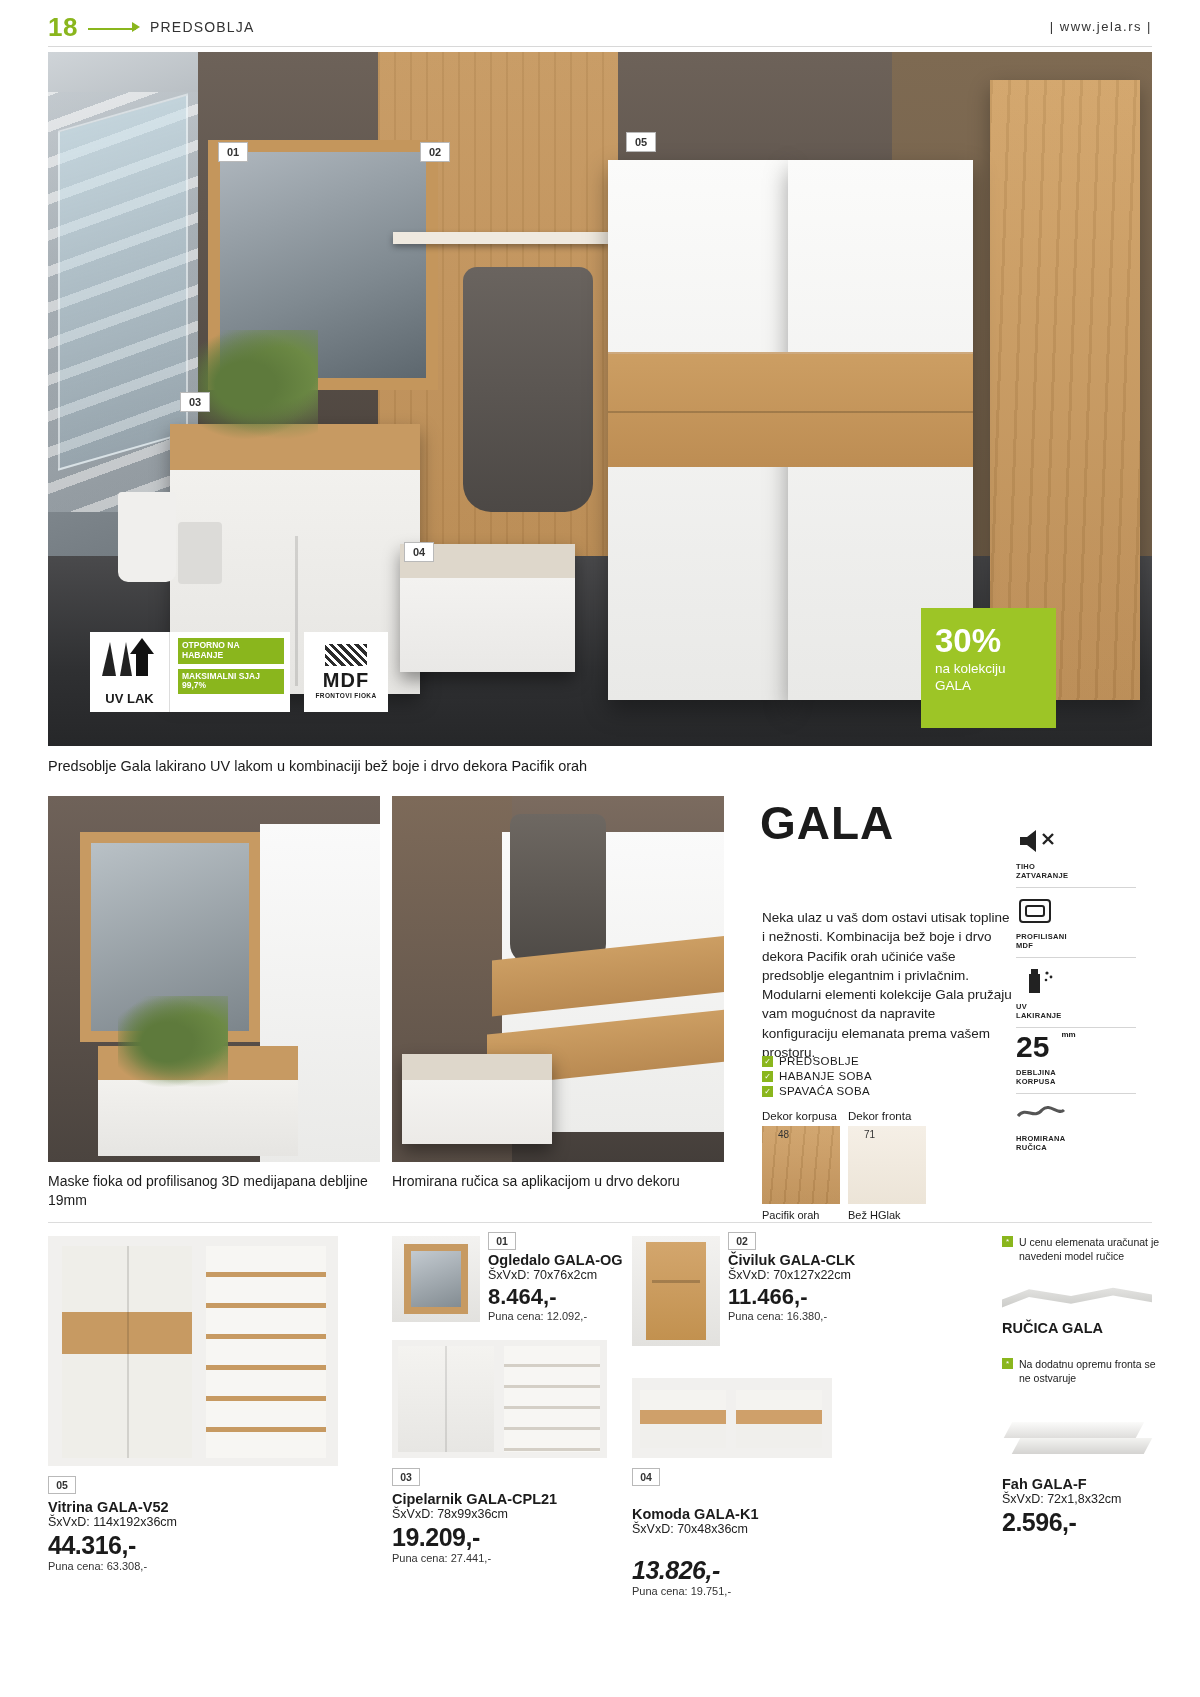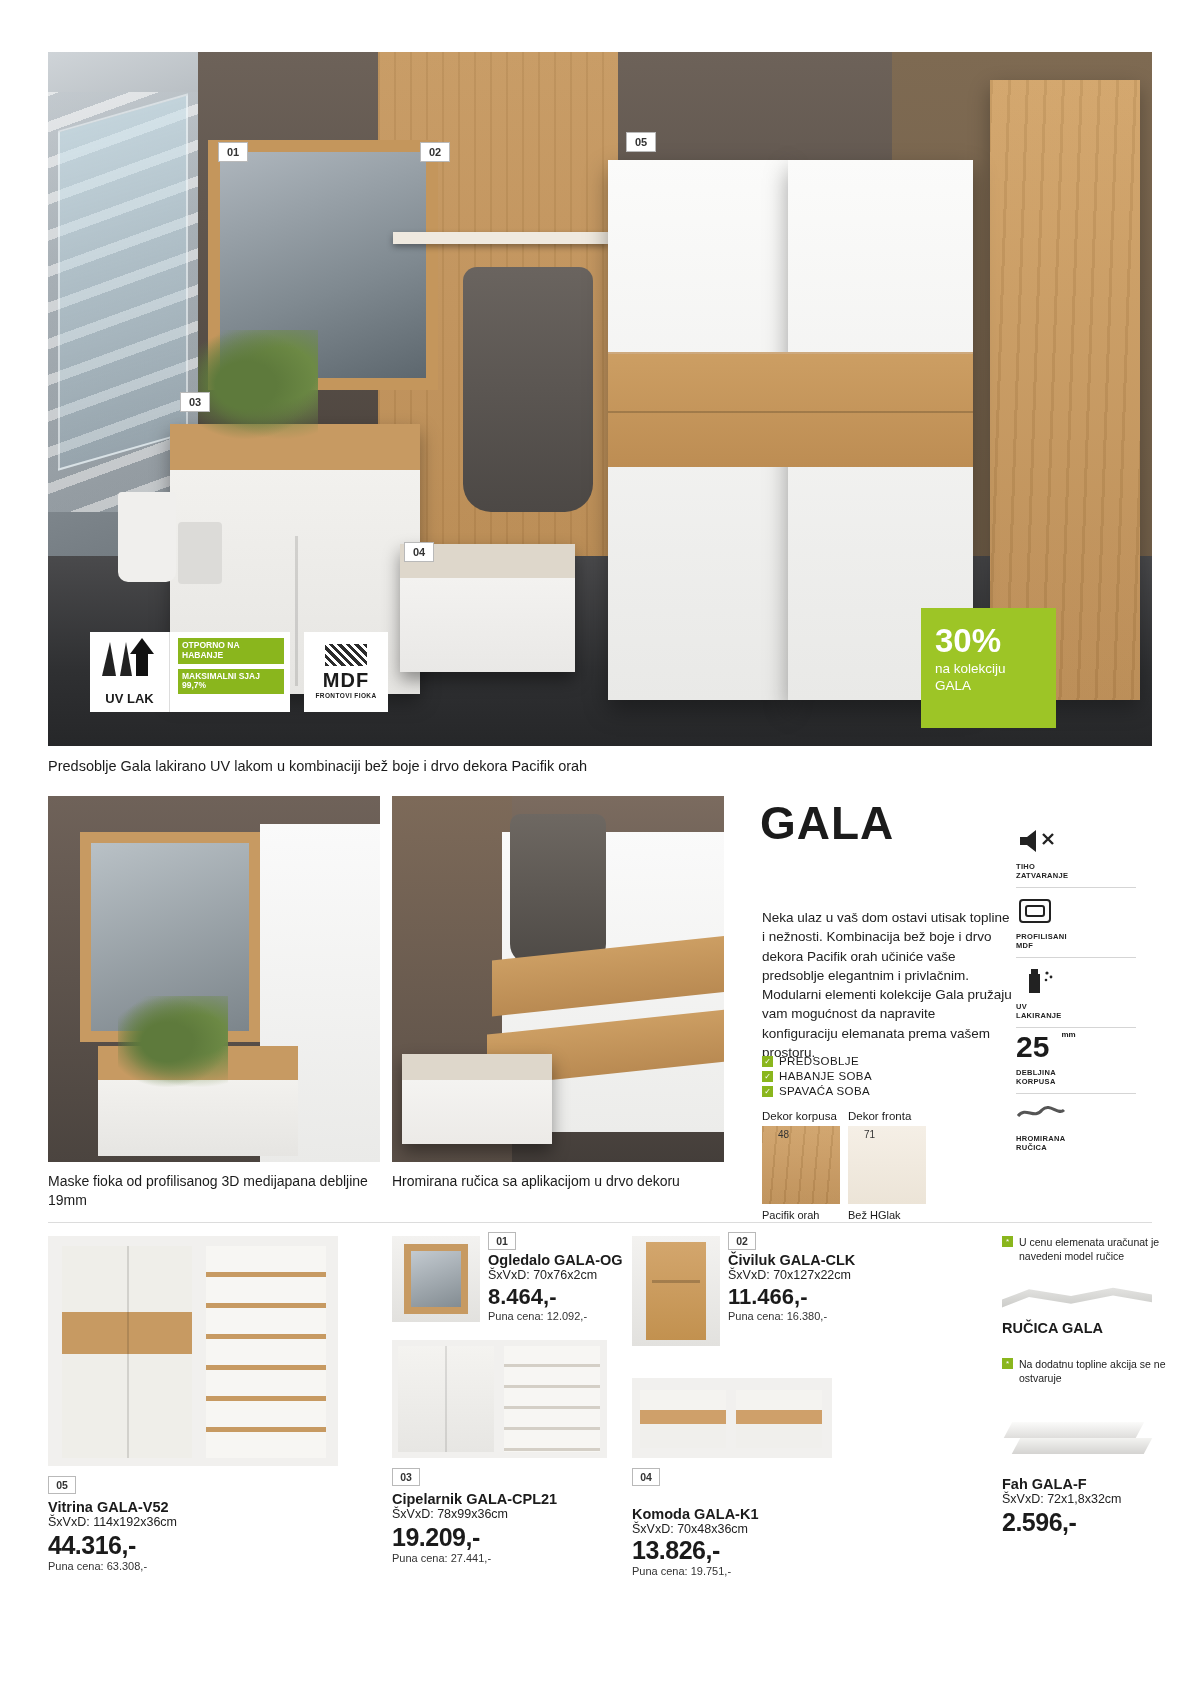--- a/index.html
+++ b/index.html
@@ -219,20 +219,28 @@
   .fah-img .s1{ position:absolute; left:6px; top:22px; width:132px; height:16px; background:linear-gradient(180deg,#fbfbfa,#dedddb); transform:skewX(-28deg);}
   .fah-img .s2{ position:absolute; left:14px; top:38px; width:132px; height:16px; background:linear-gradient(180deg,#f3f3f1,#d4d3d1); transform:skewX(-28deg);}
 
   .mini{ background:linear-gradient(180deg,#f3f2f0,#e2e1de); }
 </style>
 </head>
 <body>
 
 <div class="page">
 
+  <div class="header">
+    <div class="pg-num">18</div>
+    <div class="hdr-rule"></div>
+    <div class="hdr-arrow"></div>
+    <div class="hdr-cat">PREDSOBLJA</div>
+    <div class="hdr-site">| www.jela.rs |</div>
+    <div class="hdr-line"></div>
+  </div>
 
   <div class="hero">
     <div class="wallR"></div>
     <div class="stairs"></div>
     <div class="glassrail"></div>
     <div class="woodwall"></div>
     <div class="floor"></div>
     <div class="cornerwd"></div>
 
     <div class="mirror"></div>
@@ -441,34 +449,34 @@
   </div>
 
   <div class="prod" style="left:632px; top:1378px; width:240px;">
     <div class="tile" style="width:200px;height:80px;position:relative;overflow:hidden;">
       <div style="position:absolute;left:8px;top:12px;width:86px;height:58px;background:linear-gradient(180deg,#f4f3f0 0 20px,#cfa06a 20px 34px,#f0efec 34px 100%);"></div>
       <div style="position:absolute;left:104px;top:12px;width:86px;height:58px;background:linear-gradient(180deg,#f4f3f0 0 20px,#cfa06a 20px 34px,#f0efec 34px 100%);"></div>
     </div>
     <div class="num-badge" style="position:relative;margin-top:10px;">04</div>
     <div class="p-title" style="margin-top:20px;">Komoda GALA-K1</div>
     <div class="p-dim">ŠxVxD: 70x48x36cm</div>
-    <div class="p-price" style="margin-top:0;">13.826,-</div>
+    <div class="p-price" style="margin-top:20px;font-style:italic;">13.826,-</div>
     <div class="p-old">Puna cena: 19.751,-</div>
   </div>
 
   <div class="note" style="left:1002px; top:1236px;">
     <div class="bx">*</div>
     <div class="tx">U cenu elemenata uračunat je navedeni model ručice</div>
   </div>
   <div class="handle-img"></div>
   <div class="handle-lbl">RUČICA GALA</div>
 
   <div class="note" style="left:1002px; top:1358px;">
     <div class="bx">*</div>
-    <div class="tx">Na dodatnu topline akcija se ne ostvaruje</div>
+    <div class="tx">Na dodatnu opremu fronta se ne ostvaruje</div>
   </div>
 
   <div class="prod" style="left:1002px; top:1400px; width:180px;">
     <div class="fah-img" style="position:relative;left:0;top:0;">
       <div class="s1"></div>
         <div class="s2"></div>
     </div>
     <div class="p-title" style="margin-top:14px;">Fah GALA-F</div>
     <div class="p-dim">ŠxVxD: 72x1,8x32cm</div>
     <div class="p-price" style="margin-top:2px;">2.596,-</div>

